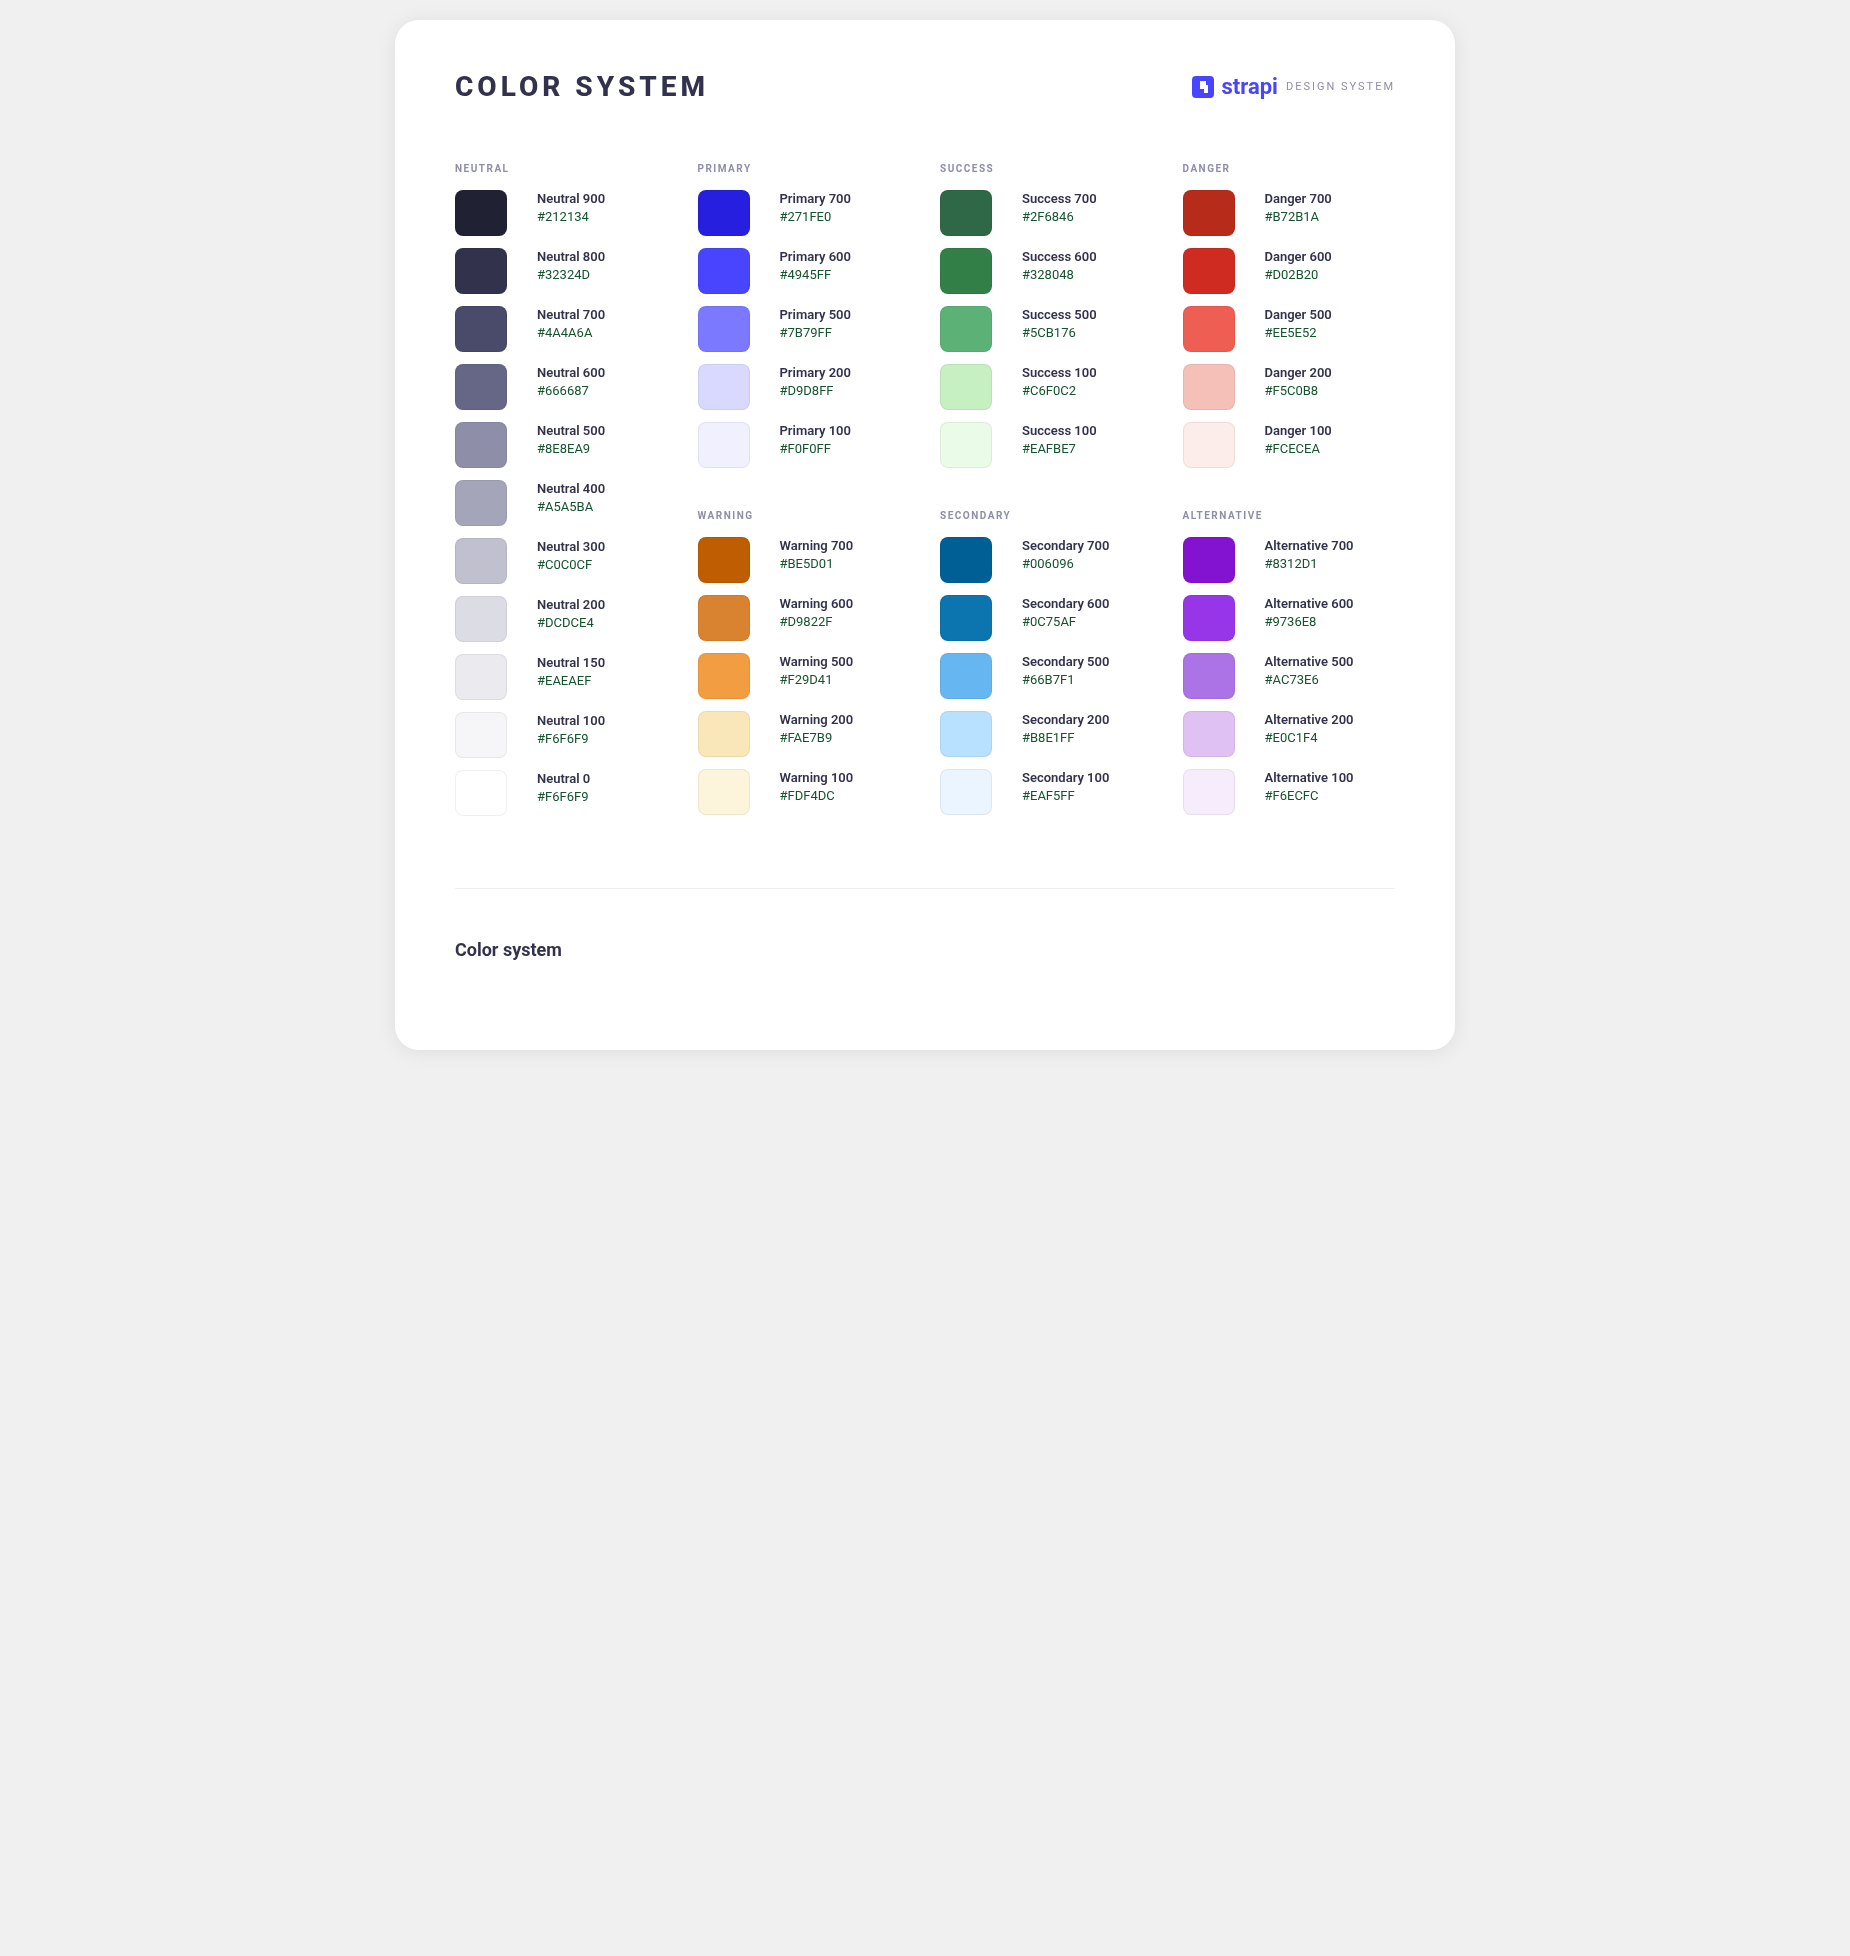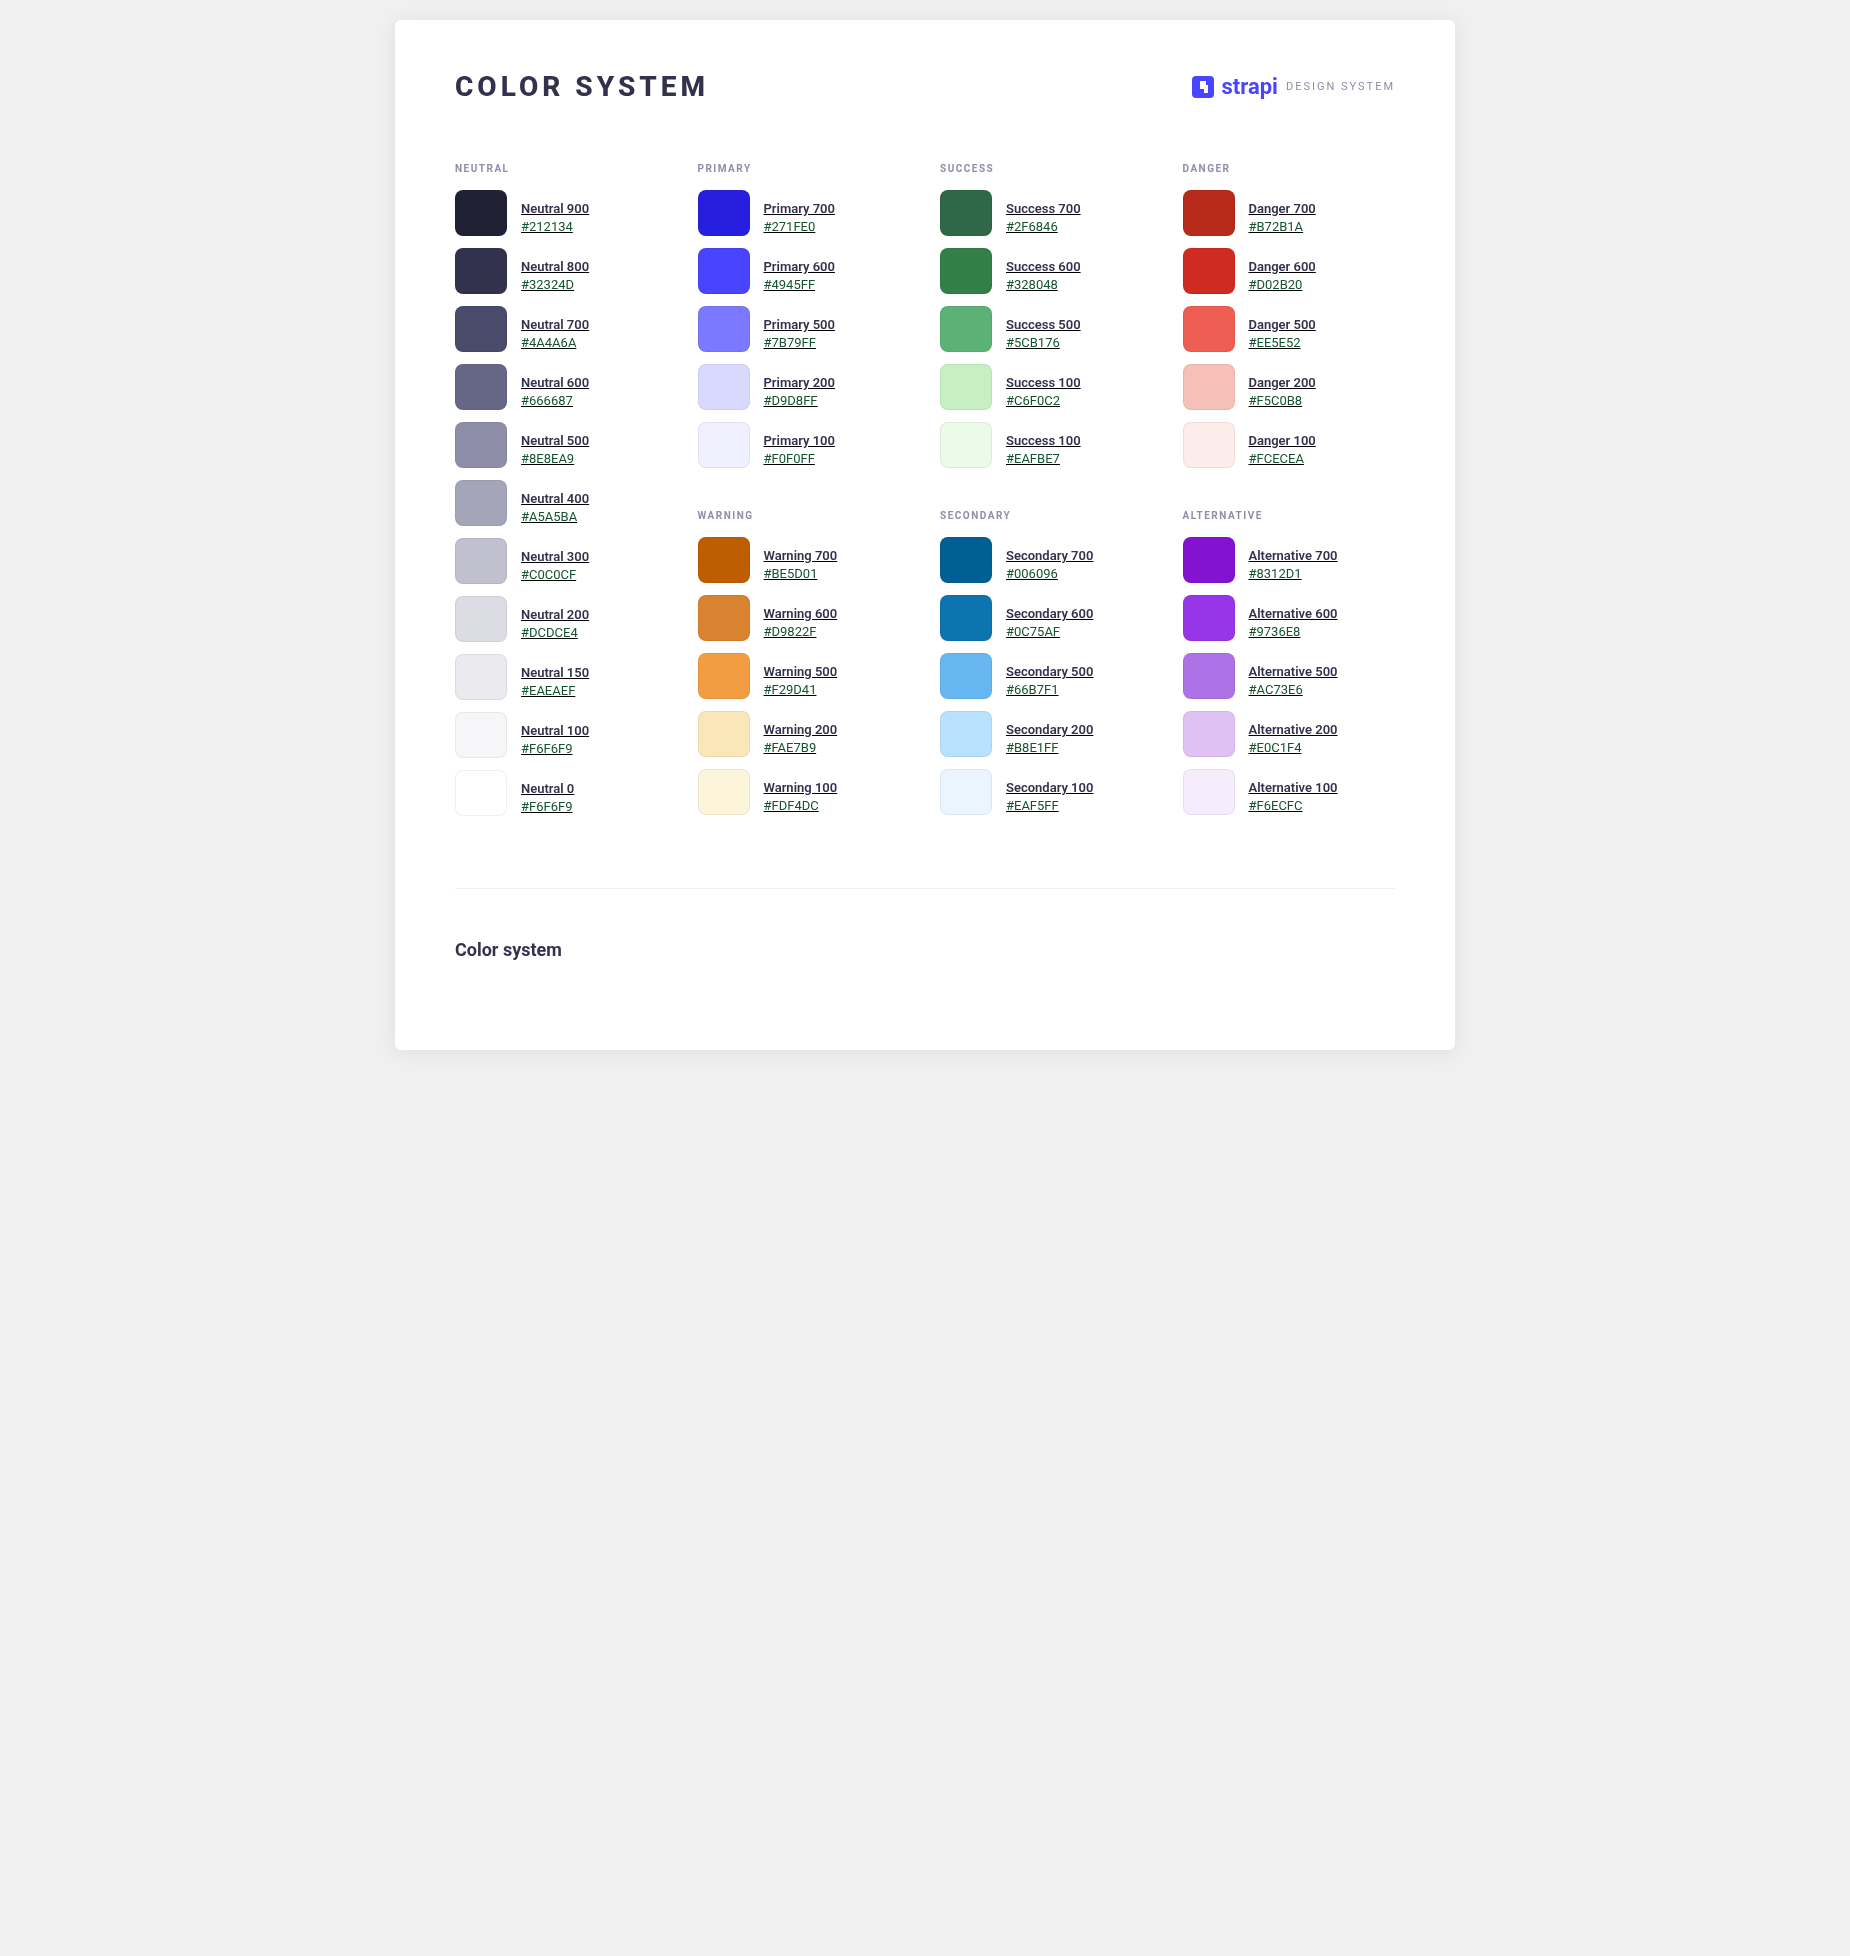--- a/index.html
+++ b/index.html
@@ -7,21 +7,21 @@
       background: #f0f0f0;
       font-family: -apple-system, BlinkMacSystemFont, 'Segoe UI', Roboto, sans-serif;
       display: flex;
       justify-content: center;
       align-items: flex-start;
       min-height: 100vh;
       padding: 20px;
     }
     .page-card {
       background: #ffffff;
-      border-radius: 6px;
+      border-radius: 24px;
       width: 1060px;
       padding: 50px 60px 70px 60px;
       box-shadow: 0 2px 20px rgba(0,0,0,0.08);
     }
     .header {
       display: flex;
       justify-content: space-between;
       align-items: center;
       margin-bottom: 60px;
     }
@@ -60,24 +60,23 @@
     .section-label {
       font-size: 10px;
       font-weight: 700;
       letter-spacing: 1.5px;
       color: #8e8ea9;
       text-transform: uppercase;
       margin-bottom: 16px;
     }
     .color-row {
       display: flex;
-      align-items: flex-end;
-      gap: 14px;
+      align-items: flex-start;
+      gap: 30px;
       margin-bottom: 12px;
-      text-decoration: underline;
     }
     .color-swatch {
       width: 52px;
       height: 46px;
       border-radius: 8px;
       flex-shrink: 0;
       border: 1px solid rgba(0,0,0,0.06);
     }
     .color-info {}
     .color-name {

